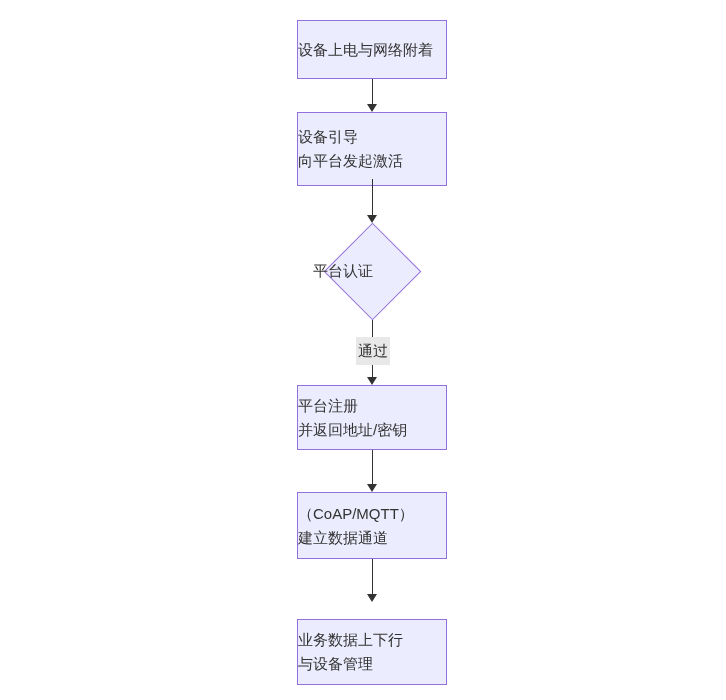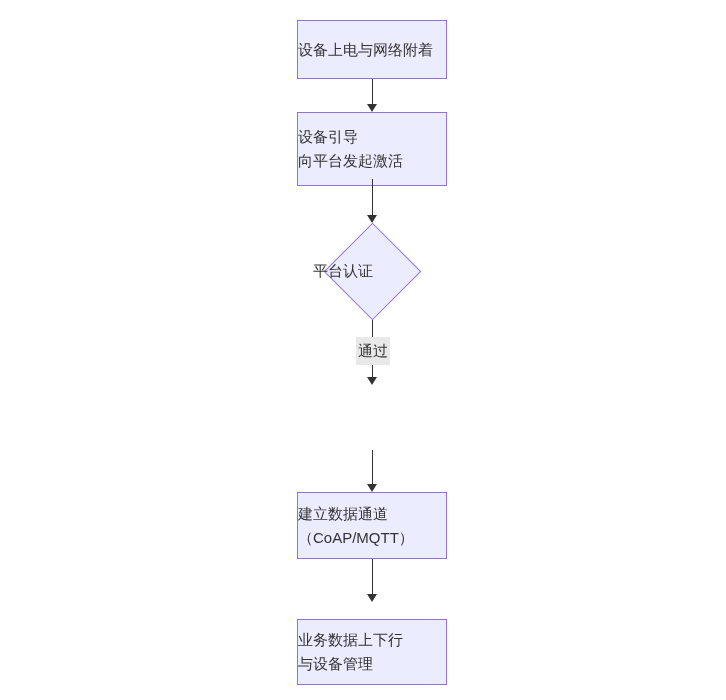--- a/index.html
+++ b/index.html
@@ -116,27 +116,31 @@
   <div class="edge-line line-2"></div>
   <div class="edge-head head-2"></div>
 
   <div class="diamond-shape"></div>
   <div class="diamond-label">平台认证</div>
 
   <div class="edge-line line-3"></div>
   <div class="edge-label">通过</div>
   <div class="edge-head head-3"></div>
 
+  <div class="node node-3">
+    <div>平台注册</div>
+    <div>并返回地址/密钥</div>
+  </div>
 
   <div class="edge-line line-4"></div>
   <div class="edge-head head-4"></div>
 
   <div class="node node-4">
+    <div>（CoAP/MQTT）</div>
     <div>建立数据通道</div>
-    <div>（CoAP/MQTT）</div>
   </div>
 
   <div class="edge-line line-5"></div>
   <div class="edge-head head-5"></div>
 
   <div class="node node-5">
     <div>业务数据上下行</div>
     <div>与设备管理</div>
   </div>
 

